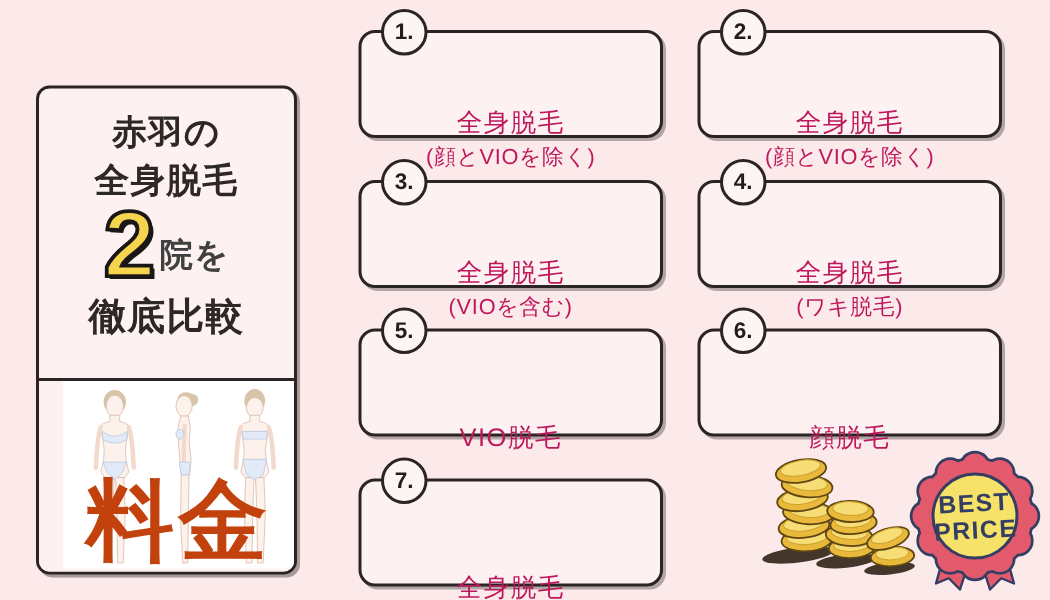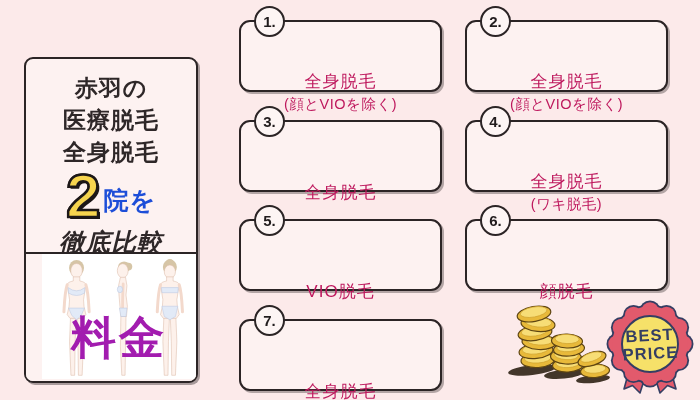--- a/index.html
+++ b/index.html
@@ -13,29 +13,29 @@
     background:#fdf2f1; border:2px solid #2b2425; border-radius:9px;
     box-shadow:2px 2px 0 rgba(43,36,37,.4);
     margin-top:20px;
   }
   .card-title { margin-top:13px; text-align:center; font-size:23px; font-weight:600;
     line-height:32px; color:#2e2728; letter-spacing:1px; }
   .count-row { display:flex; justify-content:center; align-items:flex-end; height:56px; }
   .count-number { font-size:62px; font-weight:800; line-height:56px; color:#f6d44e;
     -webkit-text-stroke:2.5px #1c1717;
     text-shadow:2px 2px 0 #1c1717, -1px 1px 0 #1c1717, 1px -1px 0 #1c1717, -1px -1px 0 #1c1717; }
-  .count-suffix { font-size:25px; font-weight:600; color:#1d4ed8; padding:0 0 7px 3px; letter-spacing:1px; }
+  .count-suffix { font-size:22px; font-weight:600; color:#404040; padding:0 0 7px 3px; letter-spacing:1px; }
   .compare-text { text-align:center; font-size:25px; font-weight:600; color:#2e2728;
-    letter-spacing:1px; margin-top:2px;font-style:italic; }
+    letter-spacing:1px; margin-top:2px; }
   .figure-area { position:absolute; left:0; right:0; bottom:0; height:129px;
     border-top:2px solid #2b2425; background:#fdf2f1; border-radius:0 0 7px 7px; overflow:hidden; }
   .figure-white { position:absolute; left:16px; right:0; top:0; bottom:2px; background:#ffffff; }
   .figure-white svg { position:absolute; left:0; top:0; width:100%; height:100%; }
   .price-label { position:absolute; left:0; right:0; top:54px; text-align:center;
-    font-size:45px; font-weight:900; color:#a21caf; letter-spacing:3px; }
+    font-size:59px; font-weight:900; color:#c2410c; letter-spacing:3px; }
 
   
   .item-box { position:absolute; width:203px; height:72px; background:#fdf2f1;
     border:2px solid #2b2425; border-radius:11px; box-shadow:2px 2px 0 rgba(43,36,37,.35); }
   .pos-1 { left:239px; top:20px; }  .pos-2 { left:465px; top:20px; }
   .pos-3 { left:239px; top:120px; } .pos-4 { left:465px; top:120px; }
   .pos-5 { left:239px; top:219px; } .pos-6 { left:465px; top:219px; }
   .pos-7 { left:239px; top:319px; }
   .item-num { position:absolute; left:13px; top:-16px; width:31px; height:31px;
     border-radius:50%; background:#fdf5f4; border:2px solid #2b2425;
@@ -53,21 +53,20 @@
   .badge-wrap svg, .coins-wrap svg { display:block; width:100%; height:100%; }
 </style>
 </head>
 <body>
 
 <div class="page">
 
   <div class="side-card">
     <div class="card-title">
       <div>赤羽の</div>
-      <div>医療脱毛</div>
       <div>全身脱毛</div>
     </div>
     <div class="count-row">
       <span class="count-number">2</span>
       <span class="count-suffix">院を</span>
     </div>
     <div class="compare-text">徹底比較</div>
 
     <div class="figure-area">
       <div class="figure-white">
@@ -125,20 +124,21 @@
     <div class="item-num">2.</div>
     <div class="item-text">
       <div class="item-title">全身脱毛</div>
       <div class="item-subtitle">(顔とVIOを除く)</div>
     </div>
   </div>
   <div class="item-box pos-3">
     <div class="item-num">3.</div>
     <div class="item-text">
       <div class="item-title">全身脱毛</div>
+      <div class="item-subtitle">(VIOを含む)</div>
     </div>
   </div>
   <div class="item-box pos-4">
     <div class="item-num">4.</div>
     <div class="item-text">
       <div class="item-title">全身脱毛</div>
       <div class="item-subtitle">(ワキ脱毛)</div>
     </div>
   </div>
   <div class="item-box pos-5">

